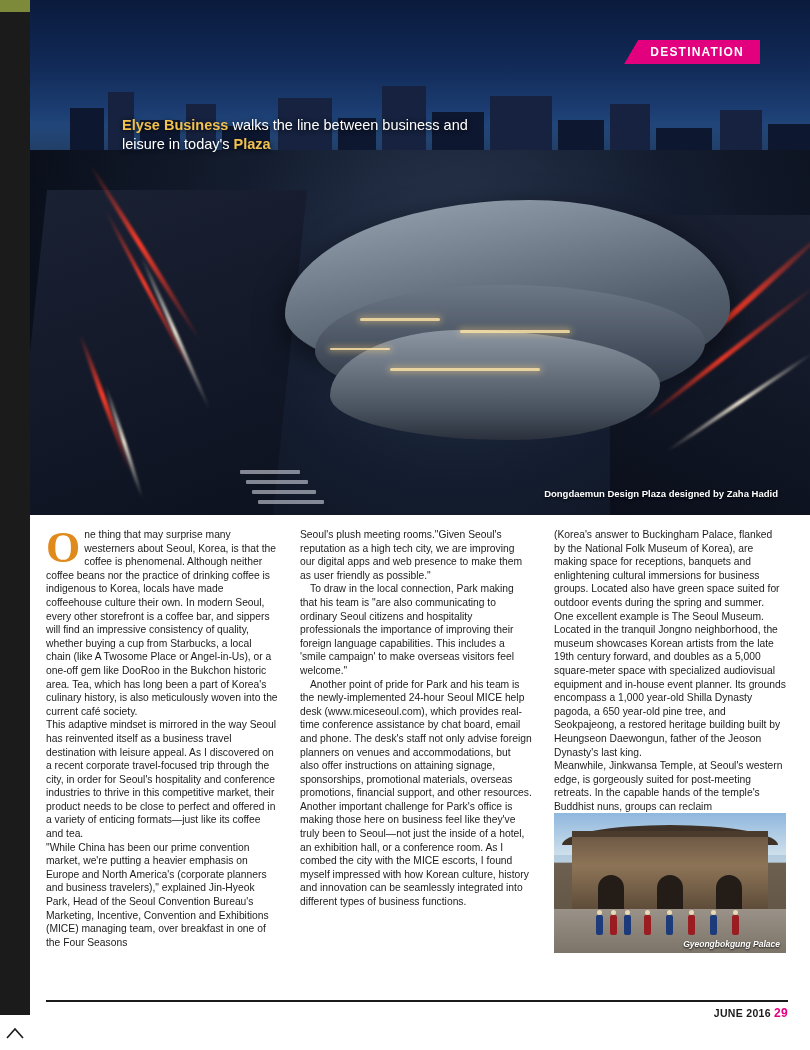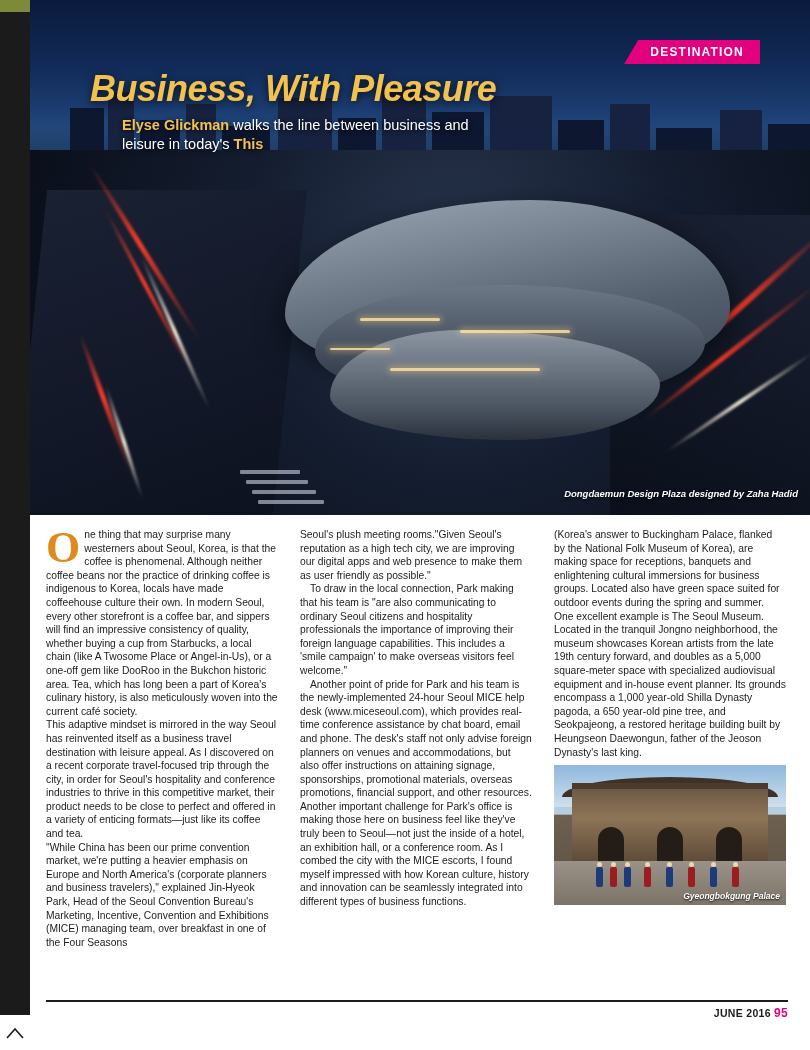--- a/index.html
+++ b/index.html
@@ -115,22 +115,22 @@
     text-shadow: 0 2px 8px rgba(0,0,0,.7);
   }
   .deck {
     position:absolute; left:92px; top:116px; width:360px;
     color:#ffffff; font-size:14.5px; line-height:19px;
     text-shadow: 0 1px 5px rgba(0,0,0,.85);
   }
   .deck b { color:#f2c14e; }
 
   .photo-caption {
-    position:absolute; right:12px; bottom:16px;
-    color:#ffffff; font-size:9.5px; font-style:italic; font-weight:bold;
+    position:absolute; right:32px; bottom:16px;
+    color:#ffffff; font-size:9.5px; font-weight:bold;
     text-shadow:0 1px 3px rgba(0,0,0,.9);
   }
 
   
   .body-area {
     position:absolute; left:46px; top:528px; width:742px; height:465px;
   }
   .cols {
     display:flex; gap:22px;
   }
@@ -146,21 +146,21 @@
   }
   .dropcap-para { position:relative; min-height:44px; }
   .dropcap {
     float:left; font-size:44px; line-height:36px; color:#e08a1e;
     font-family:"Liberation Serif", serif; font-weight:bold;
     margin:2px 4px 0 0;
   }
   .indent { text-indent:10px; }
 
   .inline-photo {
-    margin-top:6px; width:232px; height:140px; position:relative;
+    margin-top:0; width:232px; height:140px; position:relative;
     background: linear-gradient(180deg,#8fb7d8 0%, #b9cfe0 35%, #6d6050 36%, #5a4e3f 100%);
     overflow:hidden;
   }
   .ip-sky { position:absolute; left:0; top:0; width:100%; height:42px;
     background:linear-gradient(180deg,#8fb7dd,#cfe0ec); }
   .ip-gate { position:absolute; left:18px; top:18px; width:196px; height:78px;
     background:linear-gradient(180deg,#6e5a45 0%, #8d7457 40%, #5e4c39 100%);
     border-top:6px solid #4a3b2c; }
   .ip-roof { position:absolute; left:8px; top:12px; width:216px; height:20px;
     background:#3e3228; border-radius:50% 50% 0 0 / 100% 100% 0 0; }
@@ -248,24 +248,23 @@
     <div class="ddp-light" style="left:360px;top:368px;width:150px;height:3px;"></div>
     <div class="ddp-light" style="left:300px;top:348px;width:60px;height:2px;"></div>
 
     <div class="crosswalk" style="left:210px;top:470px;width:60px;"></div>
     <div class="crosswalk" style="left:216px;top:480px;width:62px;"></div>
     <div class="crosswalk" style="left:222px;top:490px;width:64px;"></div>
     <div class="crosswalk" style="left:228px;top:500px;width:66px;"></div>
 
     <div class="dest-tab">DESTINATION</div>
 
-    <div class="headline">Business, With Pleasure</div>
 
     <div class="deck">
-      <b>Elyse Glickman</b><span> walks the line between business and leisure in today's </span><b>This</b>
+      <b>Elyse Business</b><span> walks the line between business and leisure in today's </span><b>Plaza</b>
     </div>
 
     <div class="photo-caption">Dongdaemun Design Plaza designed by Zaha Hadid</div>
   </div>
 
   <div class="body-area">
     <div class="cols">
 
       <div class="col">
         <p class="dropcap-para">
@@ -278,20 +277,21 @@
       <div class="col">
         <p>Seoul's plush meeting rooms."Given Seoul's reputation as a high tech city, we are improving our digital apps and web presence to make them as user friendly as possible."</p>
         <p class="indent">To draw in the local connection, Park making that his team is "are also communicating to ordinary Seoul citizens and hospitality professionals the importance of improving their foreign language capabilities. This includes a 'smile campaign' to make overseas visitors feel welcome."</p>
         <p class="indent">Another point of pride for Park and his team is the newly-implemented 24-hour Seoul MICE help desk (www.miceseoul.com), which provides real-time conference assistance by chat board, email and phone. The desk's staff not only advise foreign planners on venues and accommodations, but also offer instructions on attaining signage, sponsorships, promotional materials, overseas promotions, financial support, and other resources.</p>
         <p>Another important challenge for Park's office is making those here on business feel like they've truly been to Seoul—not just the inside of a hotel, an exhibition hall, or a conference room. As I combed the city with the MICE escorts, I found myself impressed with how Korean culture, history and innovation can be seamlessly integrated into different types of business functions.</p>
       </div>
 
       <div class="col">
         <p>(Korea's answer to Buckingham Palace, flanked by the National Folk Museum of Korea), are making space for receptions, banquets and enlightening cultural immersions for business groups. Located also have green space suited for outdoor events during the spring and summer.</p>
         <p>One excellent example is The Seoul Museum. Located in the tranquil Jongno neighborhood, the museum showcases Korean artists from the late 19th century forward, and doubles as a 5,000 square-meter space with specialized audiovisual equipment and in-house event planner. Its grounds encompass a 1,000 year-old Shilla Dynasty pagoda, a 650 year-old pine tree, and Seokpajeong, a restored heritage building built by Heungseon Daewongun, father of the Jeoson Dynasty's last king.</p>
+        <p>Meanwhile, Jinkwansa Temple, at Seoul's western edge, is gorgeously suited for post-meeting retreats. In the capable hands of the temple's Buddhist nuns, groups can reclaim</p>
 
         <div class="inline-photo">
           <div class="ip-sky"></div>
           <div class="ip-roof"></div>
           <div class="ip-gate"></div>
           <div class="ip-arch" style="left:44px;"></div>
           <div class="ip-arch" style="left:103px;"></div>
           <div class="ip-arch" style="left:162px;"></div>
           <div class="ip-ground"></div>
           <div class="guard" style="left:42px;background:#1d3a7a;"></div>
@@ -305,16 +305,16 @@
           <div class="ip-caption">Gyeongbokgung Palace</div>
         </div>
       </div>
 
     </div>
   </div>
 
   <div class="footer-rule"></div>
   <div class="folio">
     <span>JUNE 2016</span>
-    <span class="pg">95</span>
+    <span class="pg">29</span>
   </div>
 
 </div>
 
 </body></html>

